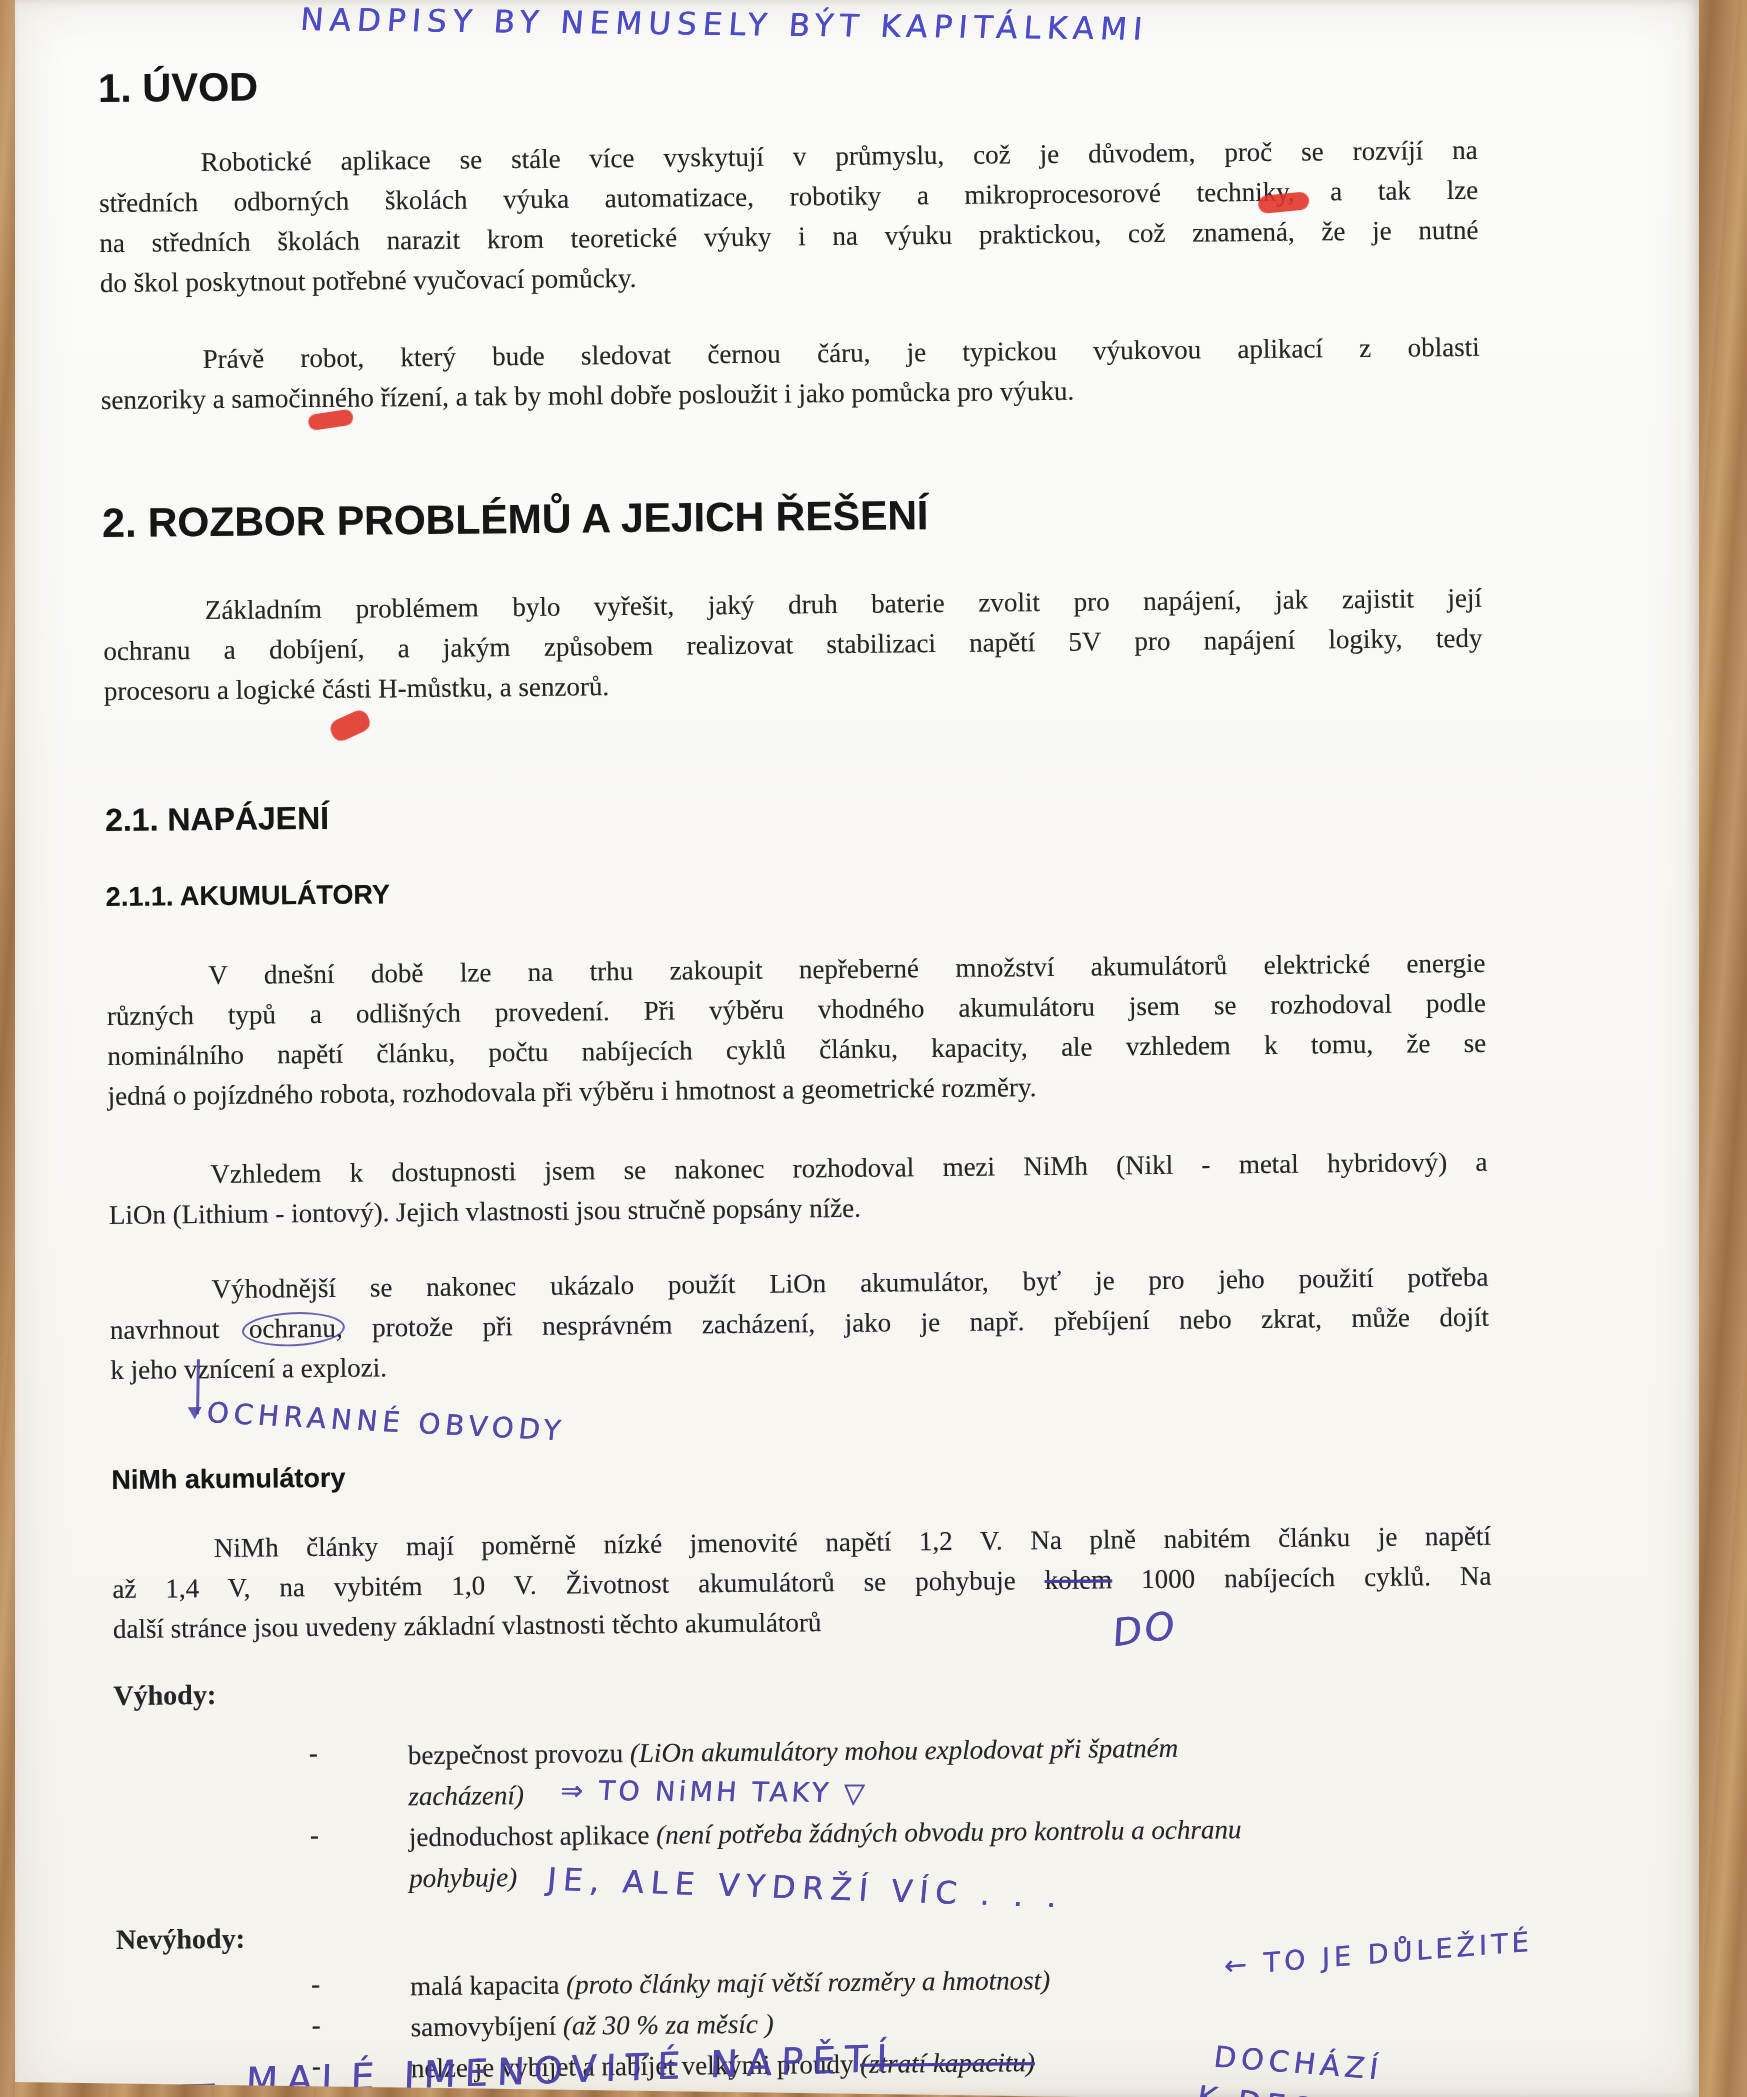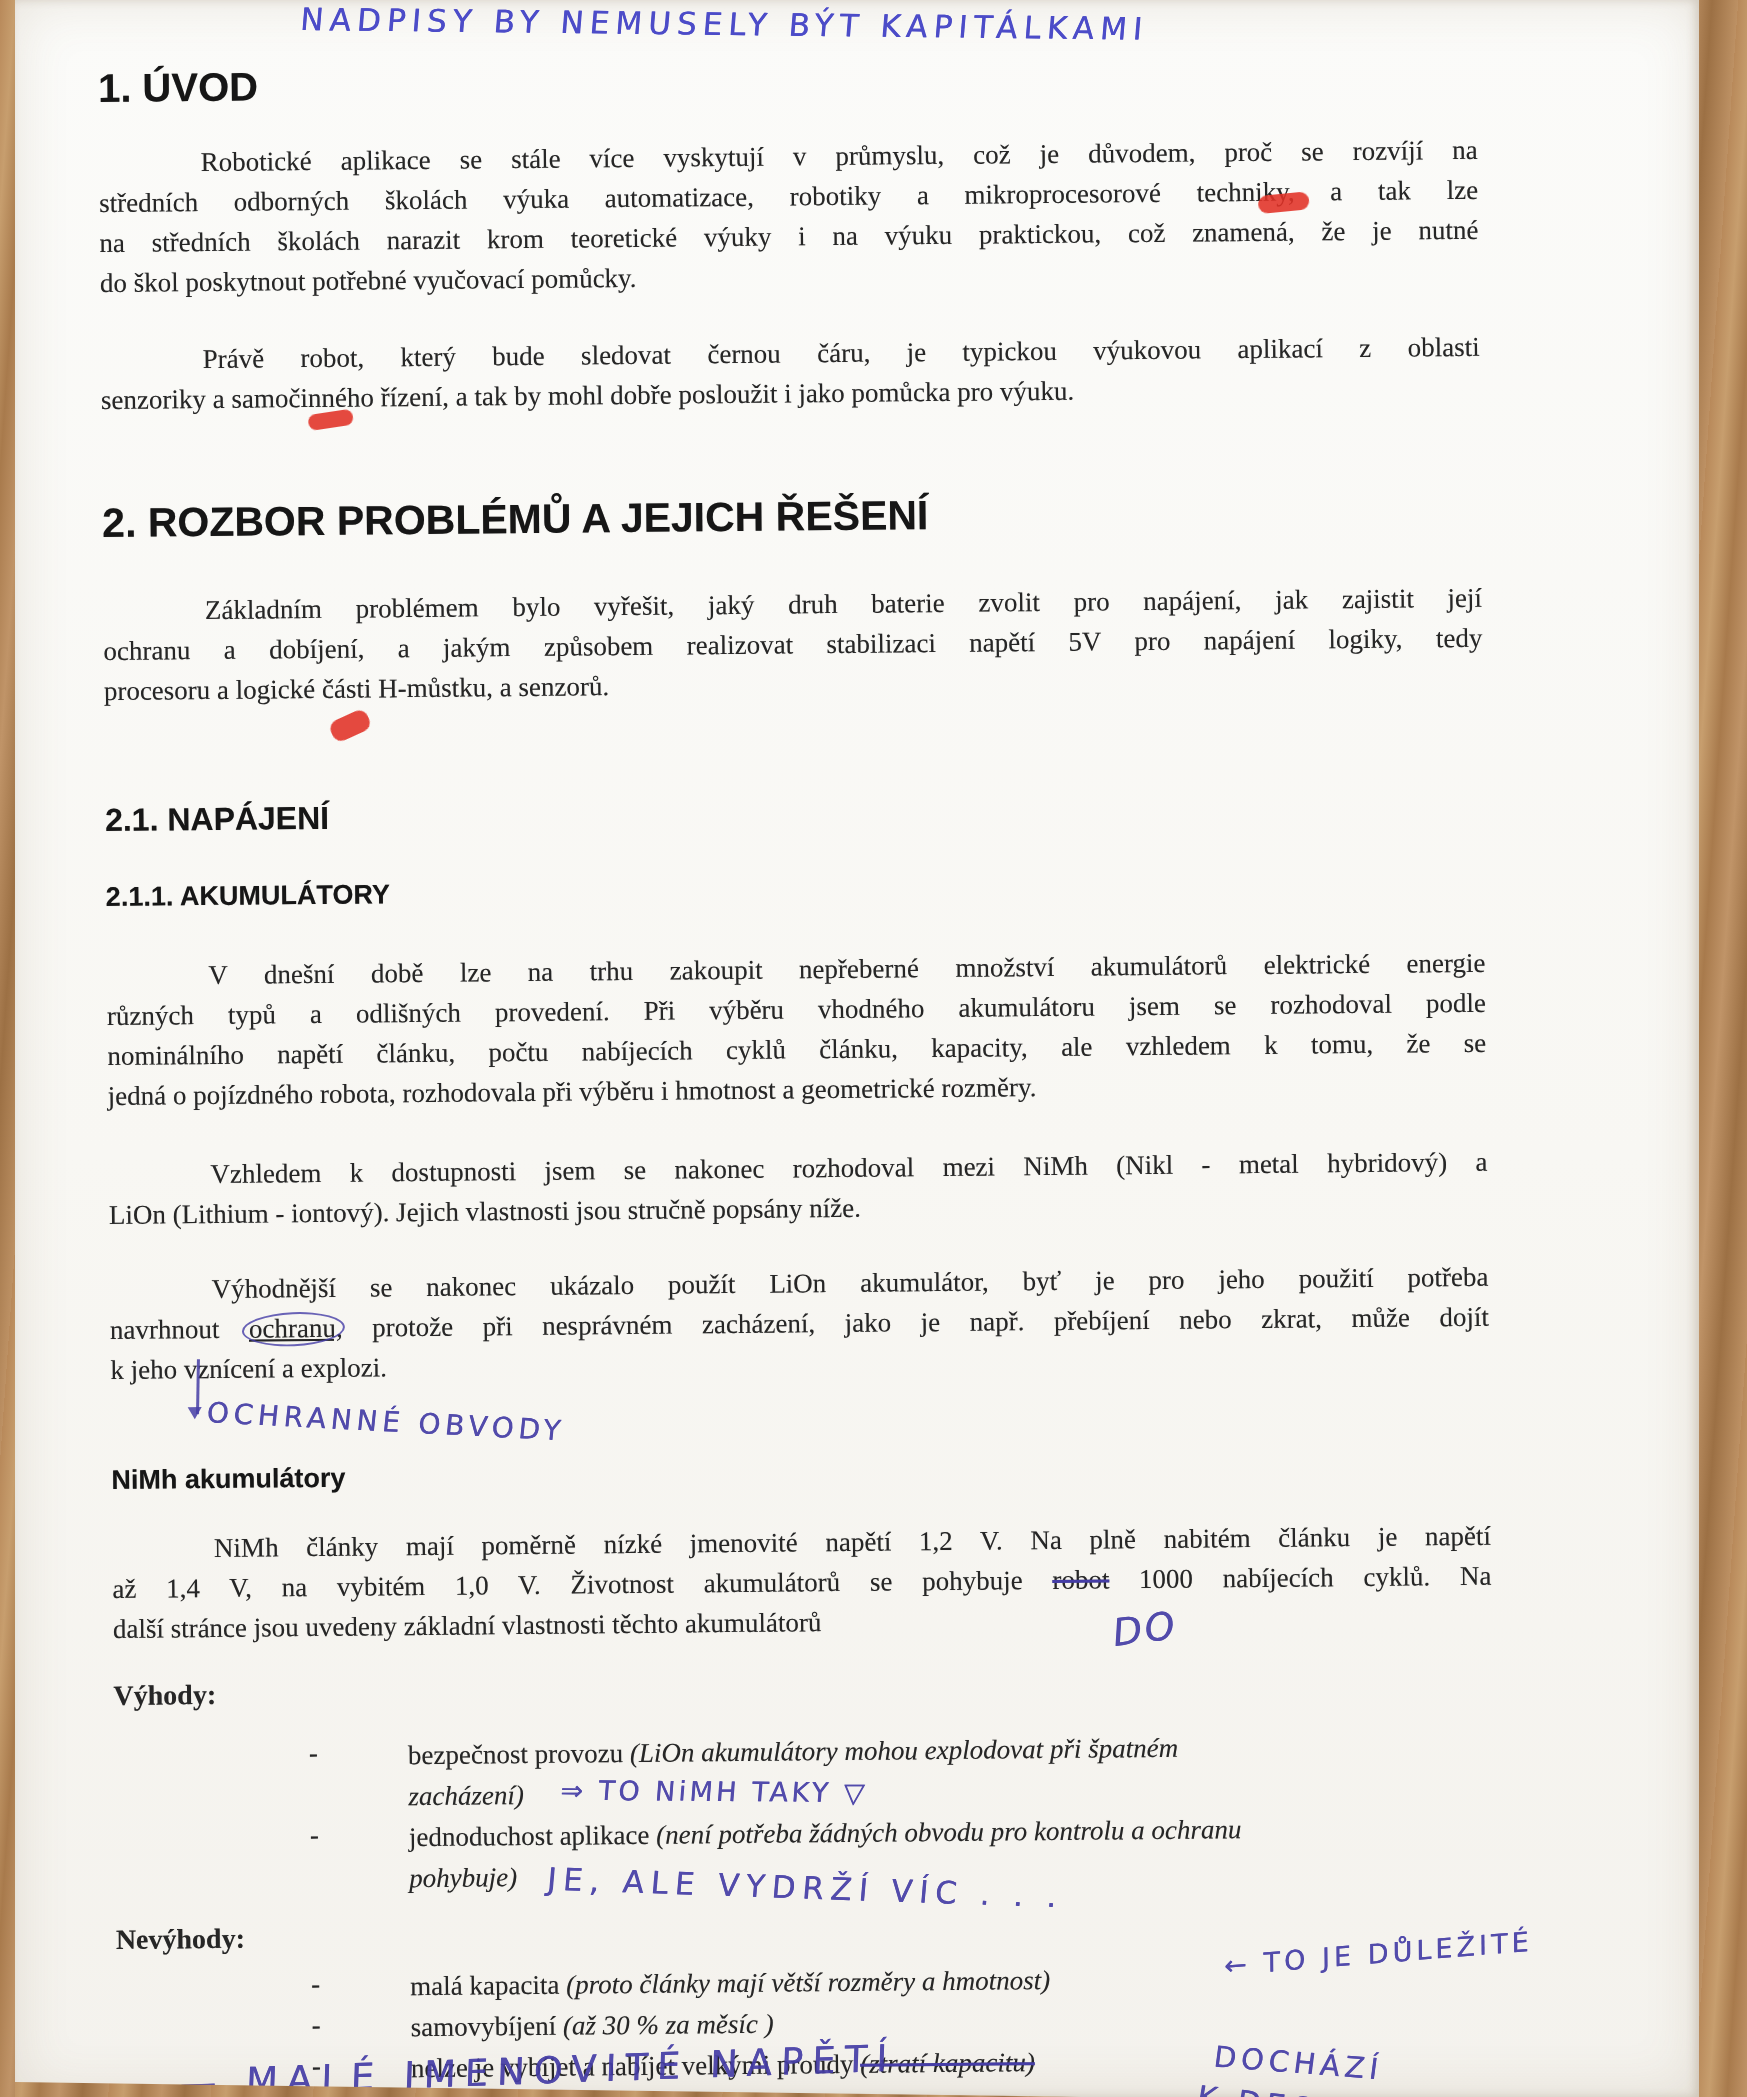--- a/index.html
+++ b/index.html
@@ -38,21 +38,21 @@
     transform-origin:92px 1024px;
   }
   
   .para{position:absolute;left:92px;width:1379px;font-size:27px;line-height:40px;color:var(--body-text);
         text-shadow:0 0 0.7px rgba(20,20,20,.35);}
   .para .ln{white-space:nowrap;text-align:justify;text-align-last:justify;width:1379px;}
   .para .ln:last-child{text-align-last:left;}
   .ln.ind{text-indent:102px;}
   .it{font-style:italic;}
   .st{text-decoration:line-through;text-decoration-color:var(--ink);text-decoration-thickness:2.7px;}
-  .bmark{position:relative;text-decoration:underline;}
+  .bmark{position:relative;}
   .bmark::after{content:"";position:absolute;left:-6.8px;right:-2.7px;top:-1.4px;bottom:-2.7px;
     border:2.7px solid var(--ink);border-radius:50%;transform:rotate(-2deg);opacity:.8;}
   .h{position:absolute;left:92px;font-family:"Liberation Sans", sans-serif;font-weight:700;
      color:var(--head-text);white-space:nowrap;text-shadow:0 0 0.7px rgba(0,0,0,.4);}
   .blabel{position:absolute;left:92px;font-size:28px;font-weight:700;color:var(--body-text);
      text-shadow:0 0 0.7px rgba(20,20,20,.35);white-space:nowrap;}
   .bullet{position:absolute;left:287px;font-size:27px;line-height:41px;color:var(--body-text);
      text-shadow:0 0 0.7px rgba(20,20,20,.35);}
   .bullet .dash{position:absolute;left:0;top:-2.7px;}
   .bullet .btxt{margin-left:99px;}
@@ -125,21 +125,21 @@
       </div>
 
     <div class="vline" style="left:178px;top:1360px;height:55px;transform:rotate(1.5deg);"></div>
     <div class="varrow" style="left:169px;top:1408px;"></div>
     <div class="hw" style="left:188px;top:1397px;font-size:28px;letter-spacing:4.8px;transform:rotate(3.5deg) skewX(-3deg);">OCHRANNÉ OBVODY</div>
 
     <div class="h" style="top:1465px;font-size:27px;">NiMh akumulátory</div>
 
     <div class="para" style="top:1529px;">
         <div class="ln ind"><span>NiMh články mají poměrně nízké jmenovité napětí 1,2 V. Na plně nabitém článku je napětí</span></div>
-        <div class="ln"><span>až 1,4 V, na vybitém 1,0 V. Životnost akumulátorů se pohybuje </span><span class="st">robot</span><span> 1000 nabíjecích cyklů. Na</span></div>
+        <div class="ln"><span>až 1,4 V, na vybitém 1,0 V. Životnost akumulátorů se pohybuje </span><span class="st">kolem</span><span> 1000 nabíjecích cyklů. Na</span></div>
         <div class="ln"><span>další stránce jsou uvedeny základní vlastnosti těchto akumulátorů</span></div>
       </div>
     <div class="hw" style="left:1092px;top:1621px;font-size:38px;font-style:italic;letter-spacing:2.7px;transform:rotate(-7deg);">DO</div>
 
     <div class="blabel" style="top:1680px;">Výhody:</div>
 
     <div class="bullet" style="top:1738px;">
       <span class="dash">-</span>
       <div class="btxt">
           <div class="ln"><span>bezpečnost provozu </span><span class="it">(LiOn akumulátory mohou explodovat při špatném</span></div>

